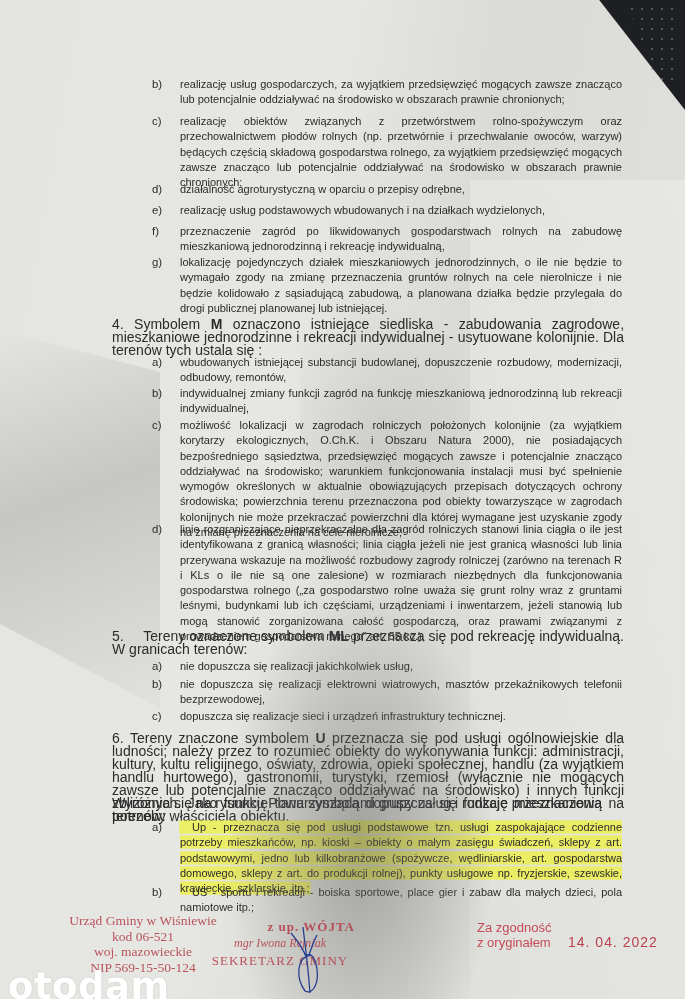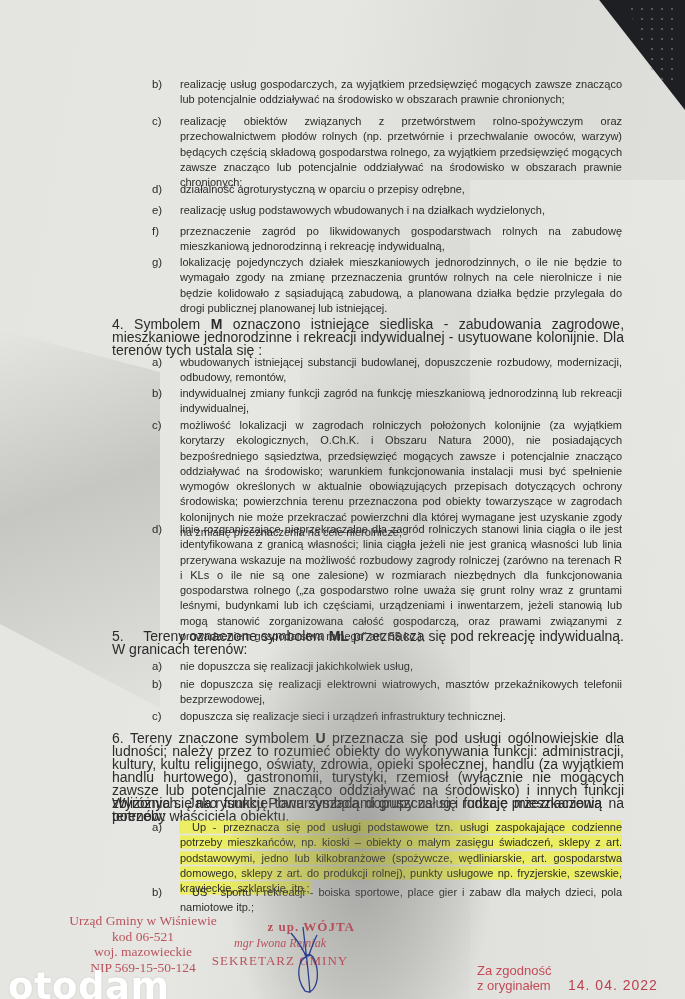--- a/index.html
+++ b/index.html
@@ -32,21 +32,21 @@
   .item .lbl { width:28px; flex:none; font-size:11.4px; line-height:15.3px; }
   .item .body { font-size:11px; line-height:15.3px; text-align:justify; }
   .item .body b { font-weight:normal;padding-left:12px; }
   .para { position:absolute; font-size:14px; line-height:13px; text-align:justify; }
   .hl { background: rgba(238,240,60,0.75); box-shadow: 0 0 0 1px rgba(238,240,60,0.5); }
 
   .stamp { position:absolute; color:#b5434f; font-family:"Liberation Serif", serif; text-align:center; opacity:0.9; }
   .stamp-left { left:28px; top:913px; width:150px; font-size:13.5px; line-height:15.5px;margin-left:40px; }
   .stamp-mid { left:205px; top:918px; width:150px; font-size:13px; line-height:17px; }
   .stamp-mid .em { font-style:italic; font-size:12px; }
-  .stamp-right { left:477px; top:920px; font-family:"Liberation Sans", sans-serif; font-size:13px; line-height:15px; color:#c23a48; text-align:left;margin-top:43px; }
+  .stamp-right { left:477px; top:920px; font-family:"Liberation Sans", sans-serif; font-size:13px; line-height:15px; color:#c23a48; text-align:left; }
   .stamp-right .date { position:absolute; left:91px; top:15px; white-space:nowrap; font-size:14px; color:#b83040; letter-spacing:1px; }
   .signature { position:absolute; left:283px; top:925px; width:50px; height:70px; }
   .logo { position:absolute; left:8px; top:965px; font-family:"DejaVu Sans", sans-serif; font-size:37px; color:#ffffff; font-weight:bold; letter-spacing:0.5px; text-shadow: 0 0 2px rgba(0,0,0,0.15); }
 </style>
 </head>
 <body>
 
 <div class="page">
   <div class="shadow-c"></div>
   <div class="shadow-a"></div>

